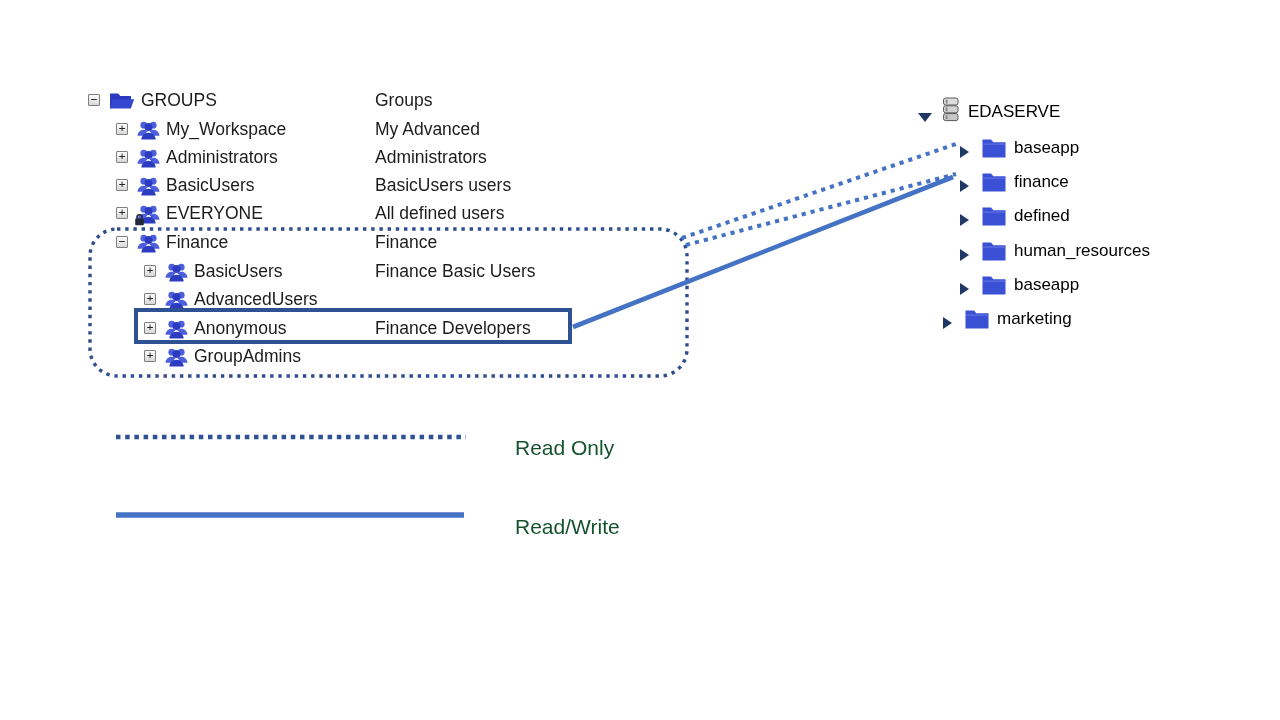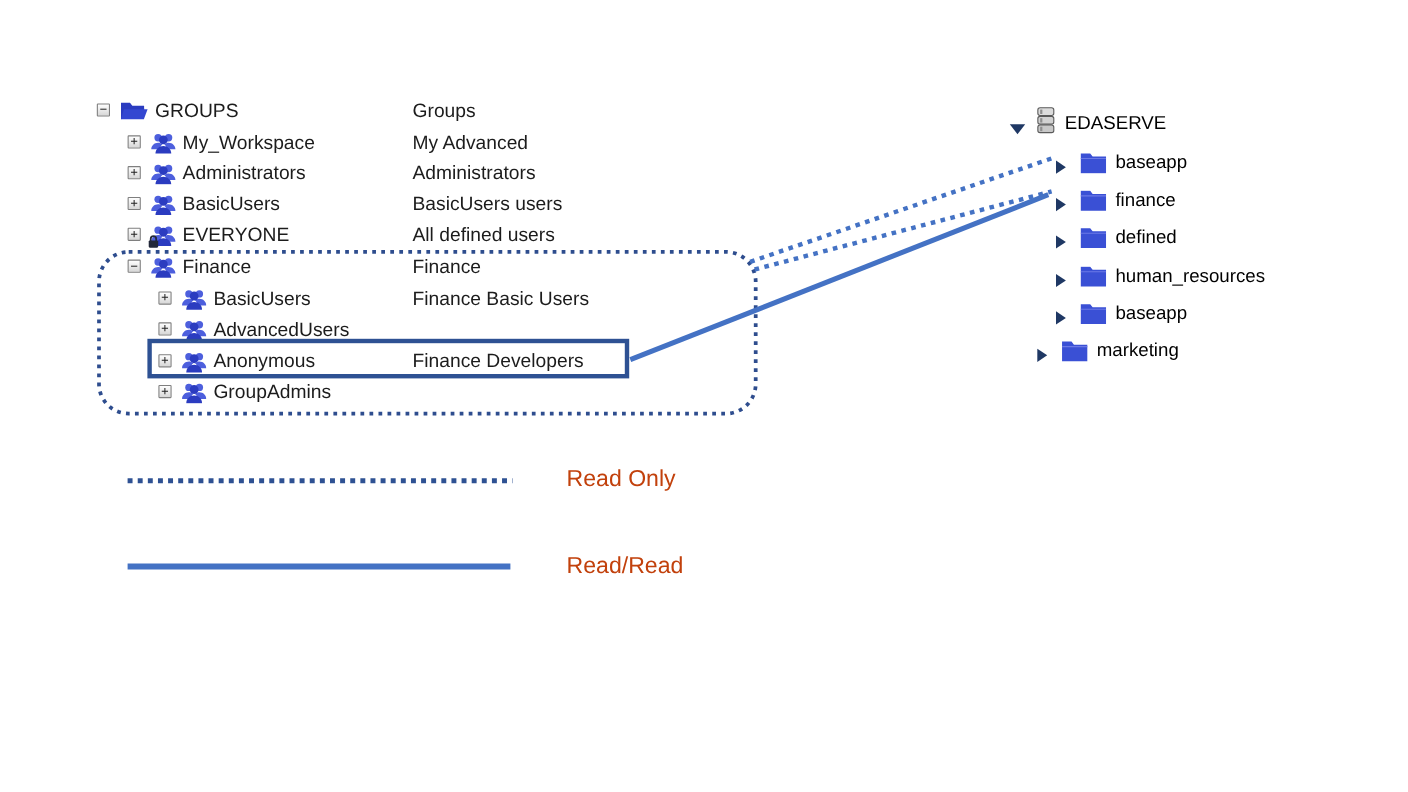--- a/index.html
+++ b/index.html
@@ -38,21 +38,21 @@
 
   
   .dev-box { position:absolute; left:134px; top:308px; width:438px; height:36px;
              border:4px solid var(--box-border-blue); background:transparent; }
 
   
   .overlay { position:absolute; left:0; top:0; width:1280px; height:720px;
              pointer-events:none; }
 
   
-  .legend-label { position:absolute; font-size:21px; color:#c2410c; white-space:nowrap; }
+  .legend-label { position:absolute; font-size:21px; color:#14532d; white-space:nowrap;margin-top:12px; }
   #legend-ro { left:515px; top:424px; }
   #legend-rw { left:515px; top:503px; }
 </style>
 </head>
 <body>
 
 <div class="stage">
 
   <div>
 
@@ -345,15 +345,15 @@
   <svg class="overlay" width="1280" height="720" viewBox="0 0 1280 720">
     <rect x="90" y="229" width="597" height="147" rx="27" fill="none" style="stroke:var(--dot-navy)" stroke-width="3.4" stroke-dasharray="3.4 4.8"></rect>
     <line x1="682" y1="238" x2="956" y2="144" style="stroke:var(--line-blue)" stroke-width="4" stroke-dasharray="4.2 5"></line>
     <line x1="686" y1="245" x2="956" y2="174" style="stroke:var(--line-blue)" stroke-width="4" stroke-dasharray="4.2 5"></line>
     <line x1="573" y1="327" x2="953" y2="177" style="stroke:var(--line-blue)" stroke-width="4.6"></line>
     <line x1="116" y1="437" x2="466" y2="437" style="stroke:var(--legend-dot-blue)" stroke-width="4.5" stroke-dasharray="4.5 4.7"></line>
     <line x1="116" y1="515" x2="464" y2="515" style="stroke:var(--line-blue)" stroke-width="5.5"></line>
   </svg>
 
   <div class="legend-label" id="legend-ro">Read Only</div>
-  <div class="legend-label" id="legend-rw">Read/Read</div>
+  <div class="legend-label" id="legend-rw">Read/Write</div>
 
 </div>
 
 </body></html>

